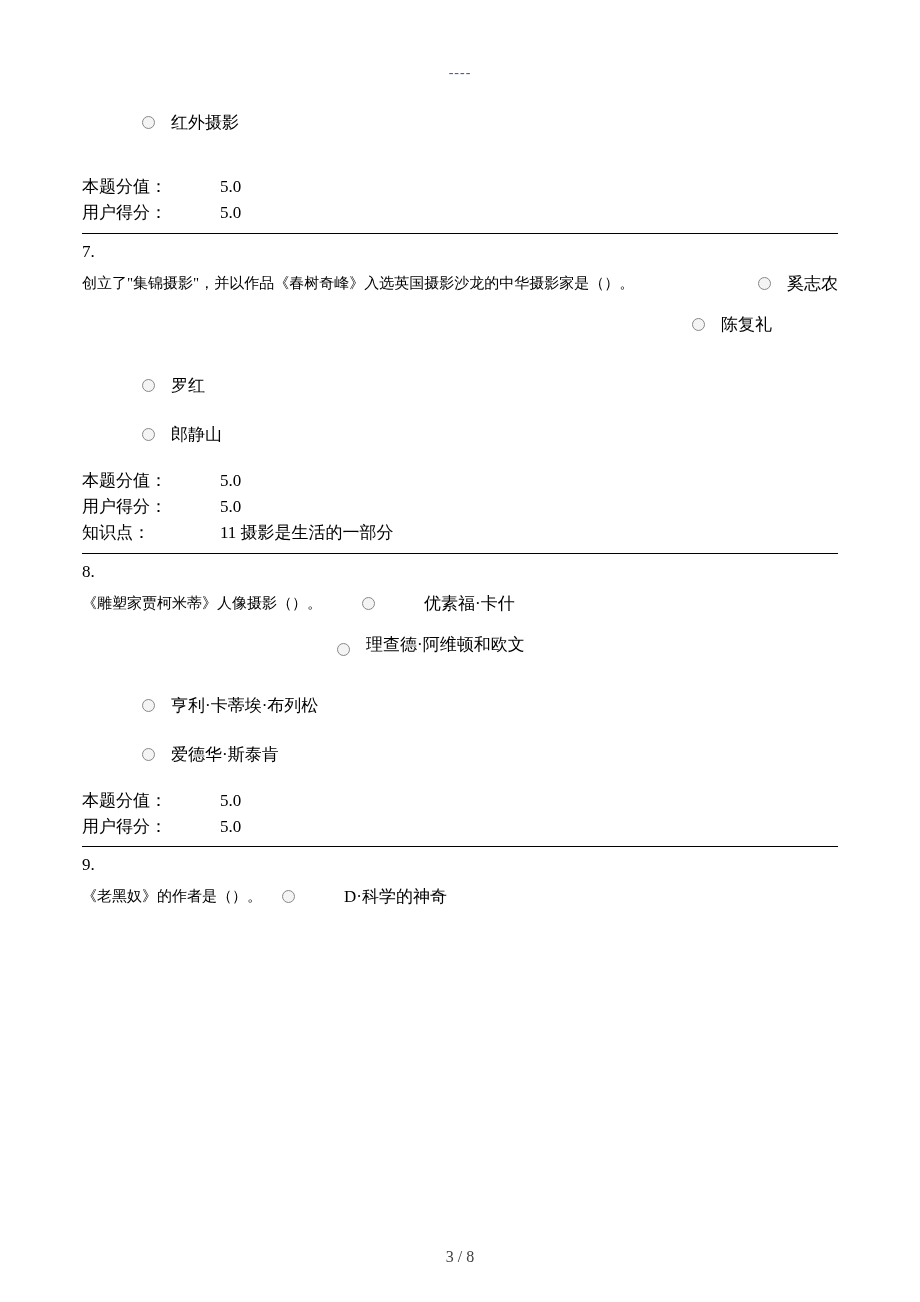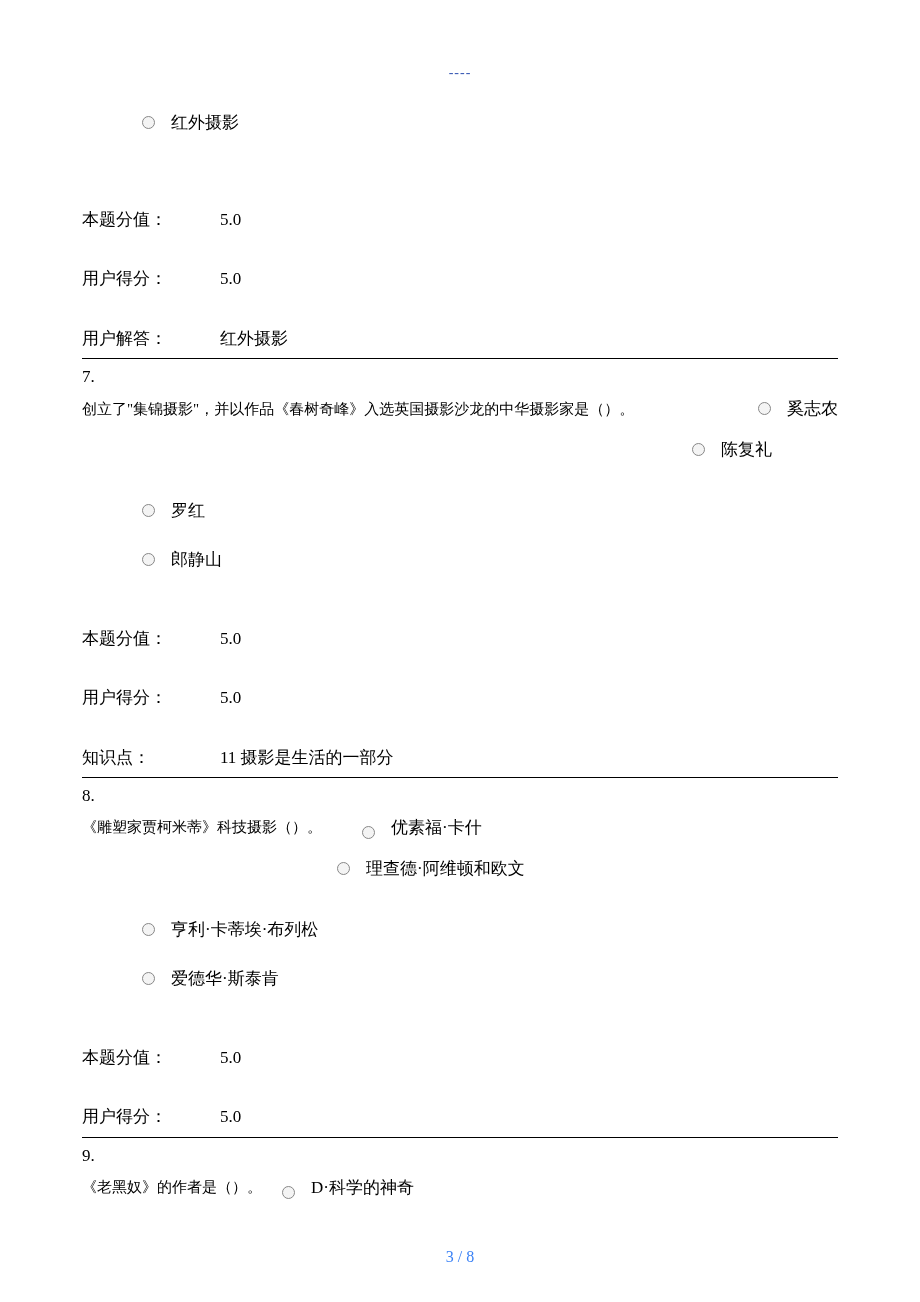--- a/index.html
+++ b/index.html
@@ -26,20 +26,21 @@
   .radio-line {
     display: flex;
     align-items: center;
     margin: 8px 0 8px 60px;
   }
   .radio-line.right {
     margin-left: 610px;
   }
   .radio-line.right2 {
     margin-left: 255px;
+    align-items: flex-end;
   }
   .radio-line.right3 {
     margin-left: 190px;
   }
   .radio {
     width: 13px;
     height: 13px;
     border: 1px solid #888;
     border-radius: 50%;
     background: #f4f4f4;
@@ -51,21 +52,20 @@
     font-size: 17px;
   }
   .score-block {
     margin-top: 22px;
     line-height: 1.55;
     font-size: 17px;
   }
   .score-row .label {
     display: inline-block;
     width: 138px;
-    margin-top: 33px;
   }
   .hr {
     border: none;
     border-top: 1px solid #000;
     margin: 6px 0 8px 0;
   }
   .qnum {
     font-size: 17px;
     margin-bottom: 10px;
   }
@@ -89,51 +89,51 @@
   .q8-row1, .q9-row1 {
     display: flex;
     align-items: center;
     margin-top: 6px;
   }
   .q8-row1 .qtext, .q9-row1 .qtext {
     flex-shrink: 0;
   }
   .q8-row1 .opt, .q9-row1 .opt {
     display: flex;
-    align-items: flex-end;
+    align-items: center;
     margin-left: 40px;
+    gap: 33px;
   }
   .page-footer {
     position: absolute;
     bottom: 36px;
     left: 0;
     right: 0;
     text-align: center;
     font-size: 16px;
-    color: #3b82f6;
+    color: #404040;
   }
   .gap { height: 10px; }
   .gap-lg { height: 22px; }
 </style>
 </head>
 <body>
 
 <div class="page-content">
   <div class="header-dashes">----</div>
 
   <div class="radio-line">
     <span class="radio"></span>
     <span class="radio-text">红外摄影</span>
   </div>
   <div class="gap"></div>
 
   <div class="score-block">
     <div class="score-row"><span class="label">本题分值：</span><span>5.0</span></div>
     <div class="score-row"><span class="label">用户得分：</span><span>5.0</span></div>
-    <div class="score-row"><span class="label">用户解答：</span><span>红外摄影</span></div>
   </div>
 
   <hr class="hr">
 
   <div class="qnum">7.</div>
 
   <div class="q7-prompt-row">
     <div class="qblock-left">
       <span class="qtext">创立了"集锦摄影"，并以作品《春树奇峰》入选英国摄影沙龙的中华摄影家是（）。</span>
     </div>
@@ -163,21 +163,21 @@
     <div class="score-row"><span class="label">本题分值：</span><span>5.0</span></div>
     <div class="score-row"><span class="label">用户得分：</span><span>5.0</span></div>
     <div class="score-row"><span class="label">知识点：</span><span>11 摄影是生活的一部分</span></div>
   </div>
 
   <hr class="hr">
 
   <div class="qnum">8.</div>
 
   <div class="q8-row1">
-    <span class="qtext">《雕塑家贾柯米蒂》科技摄影（）。</span>
+    <span class="qtext">《雕塑家贾柯米蒂》人像摄影（）。</span>
     <div class="opt">
       <span class="radio"></span>
       <span class="radio-text">优素福·卡什</span>
     </div>
   </div>
   <div class="gap"></div>
   <div class="radio-line right2">
     <span class="radio"></span>
     <span class="radio-text">理查德·阿维顿和欧文</span>
   </div>

